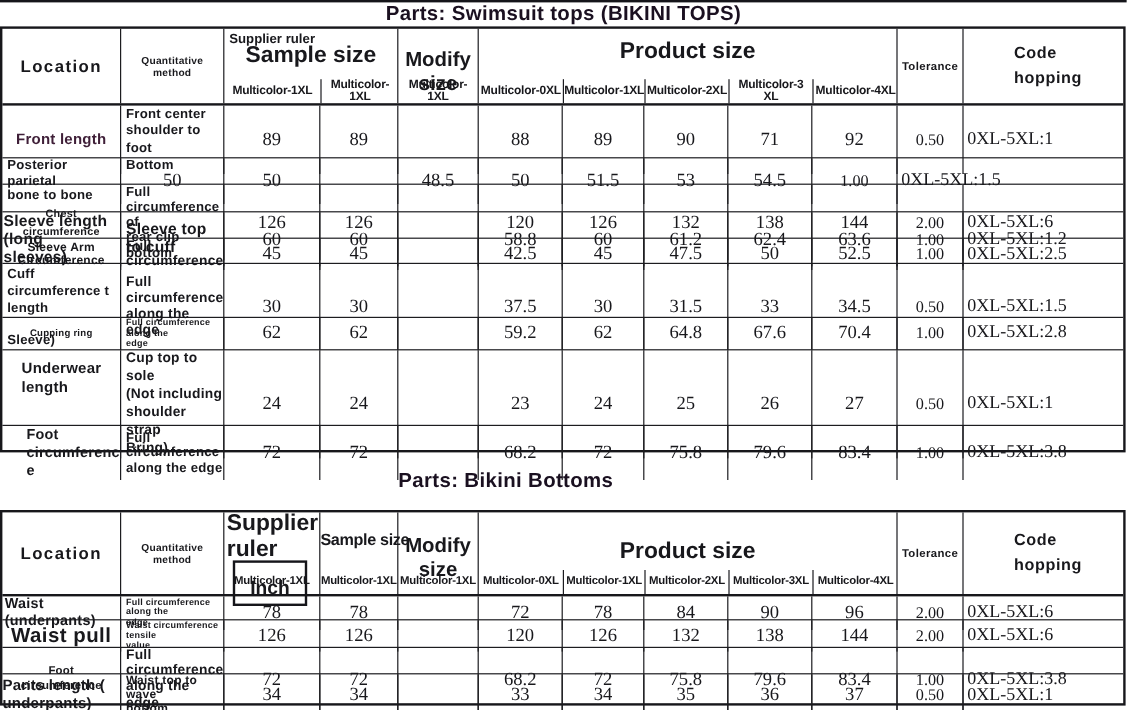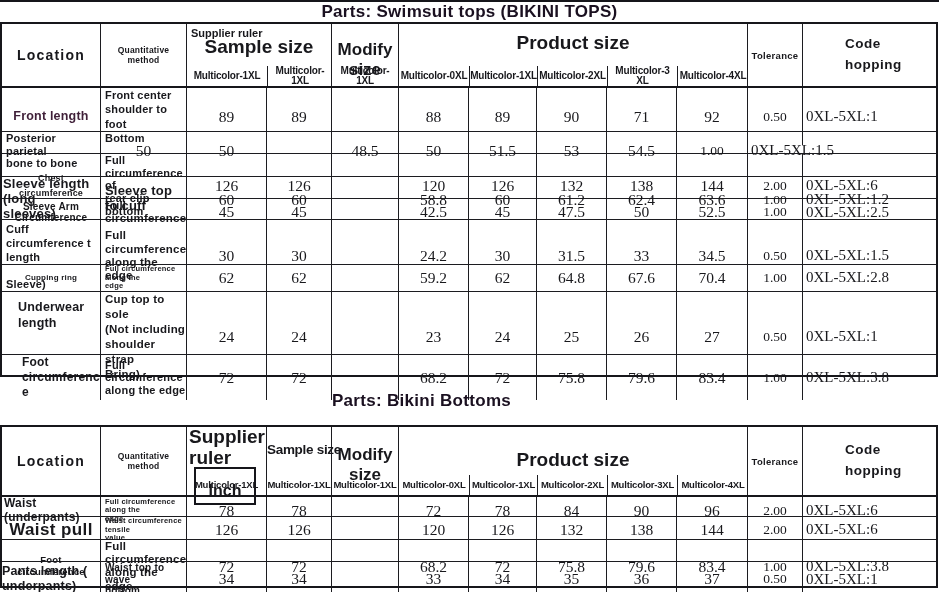--- a/index.html
+++ b/index.html
@@ -227,21 +227,21 @@
           <div class="row">
             <div class="cell loc">Cuff circumference t
 length
 
 Sleeve)</div>
             <div class="cell meth">Full circumference
 along the edge</div>
             <div class="cell num">30</div>
             <div class="cell num">30</div>
             <div class="cell num"></div>
-            <div class="cell num">24.2</div>
+            <div class="cell num">37.5</div>
             <div class="cell num">30</div>
             <div class="cell num">31.5</div>
             <div class="cell num">33</div>
             <div class="cell num">34.5</div>
             <div class="cell num tol">0.50</div>
             <div class="cell num code">0XL-5XL:1.5</div>
           </div>
           <div class="row">
             <div class="cell loc">Cupping ring</div>
             <div class="cell meth">Full circumference along the

